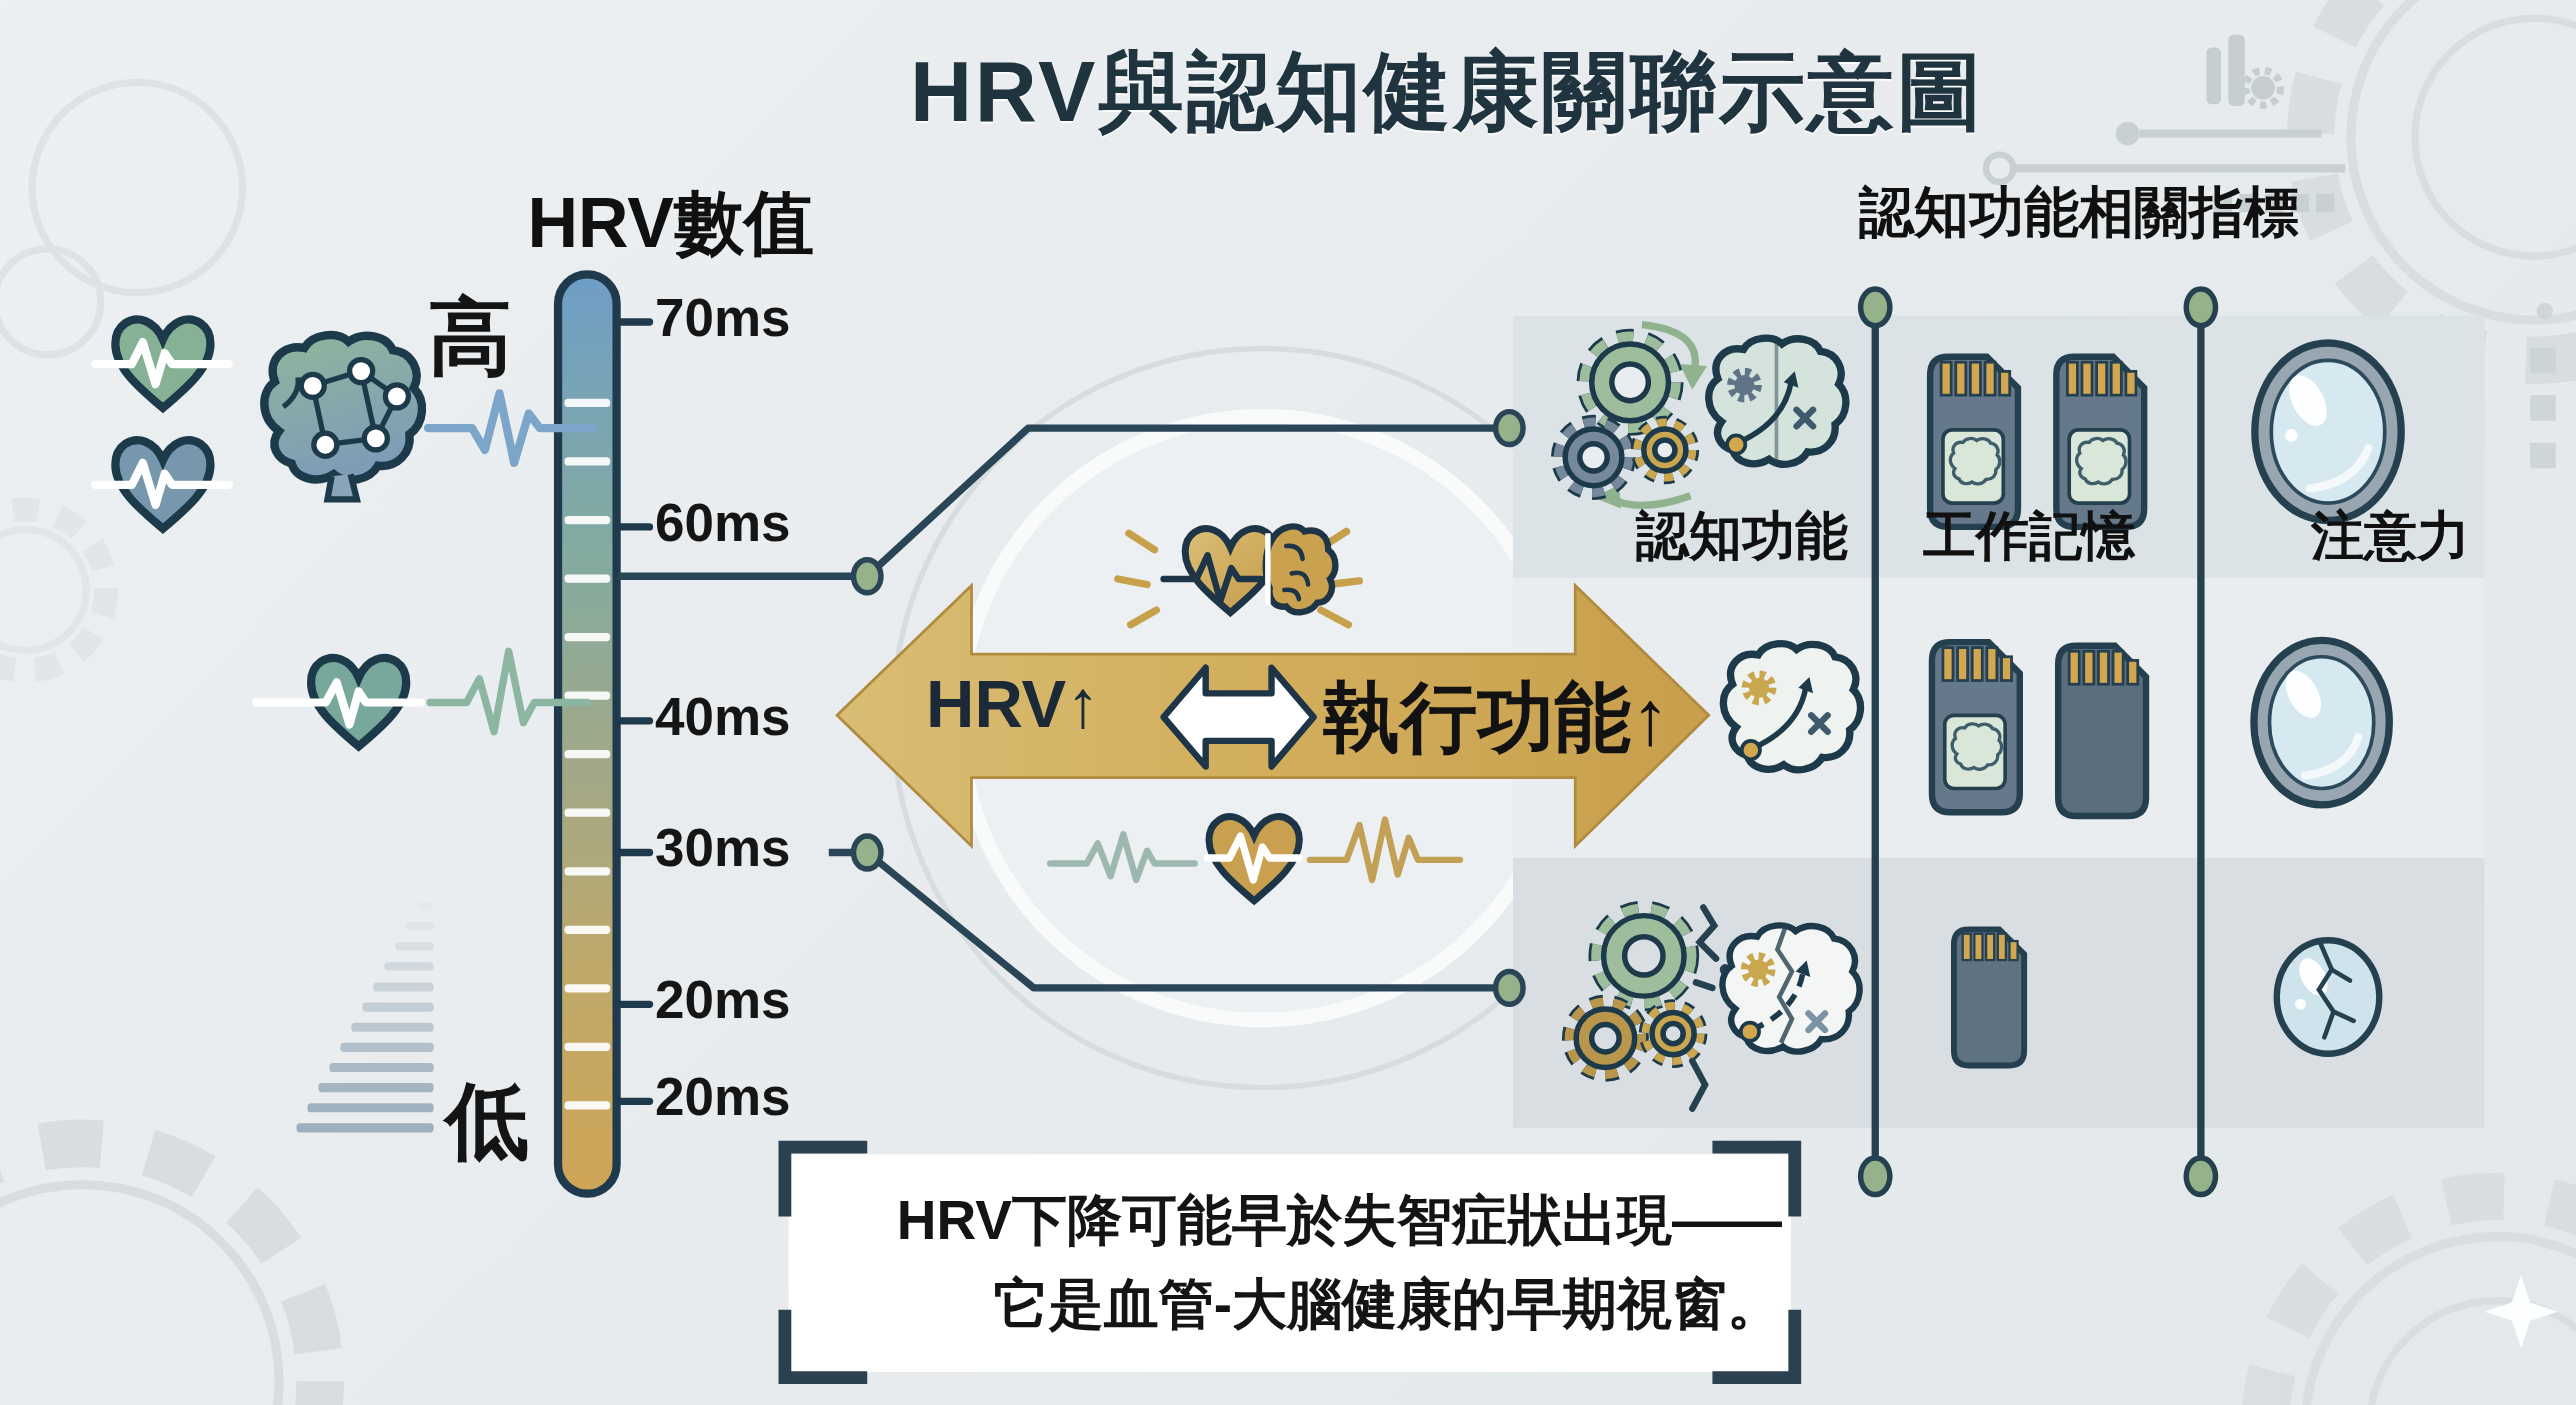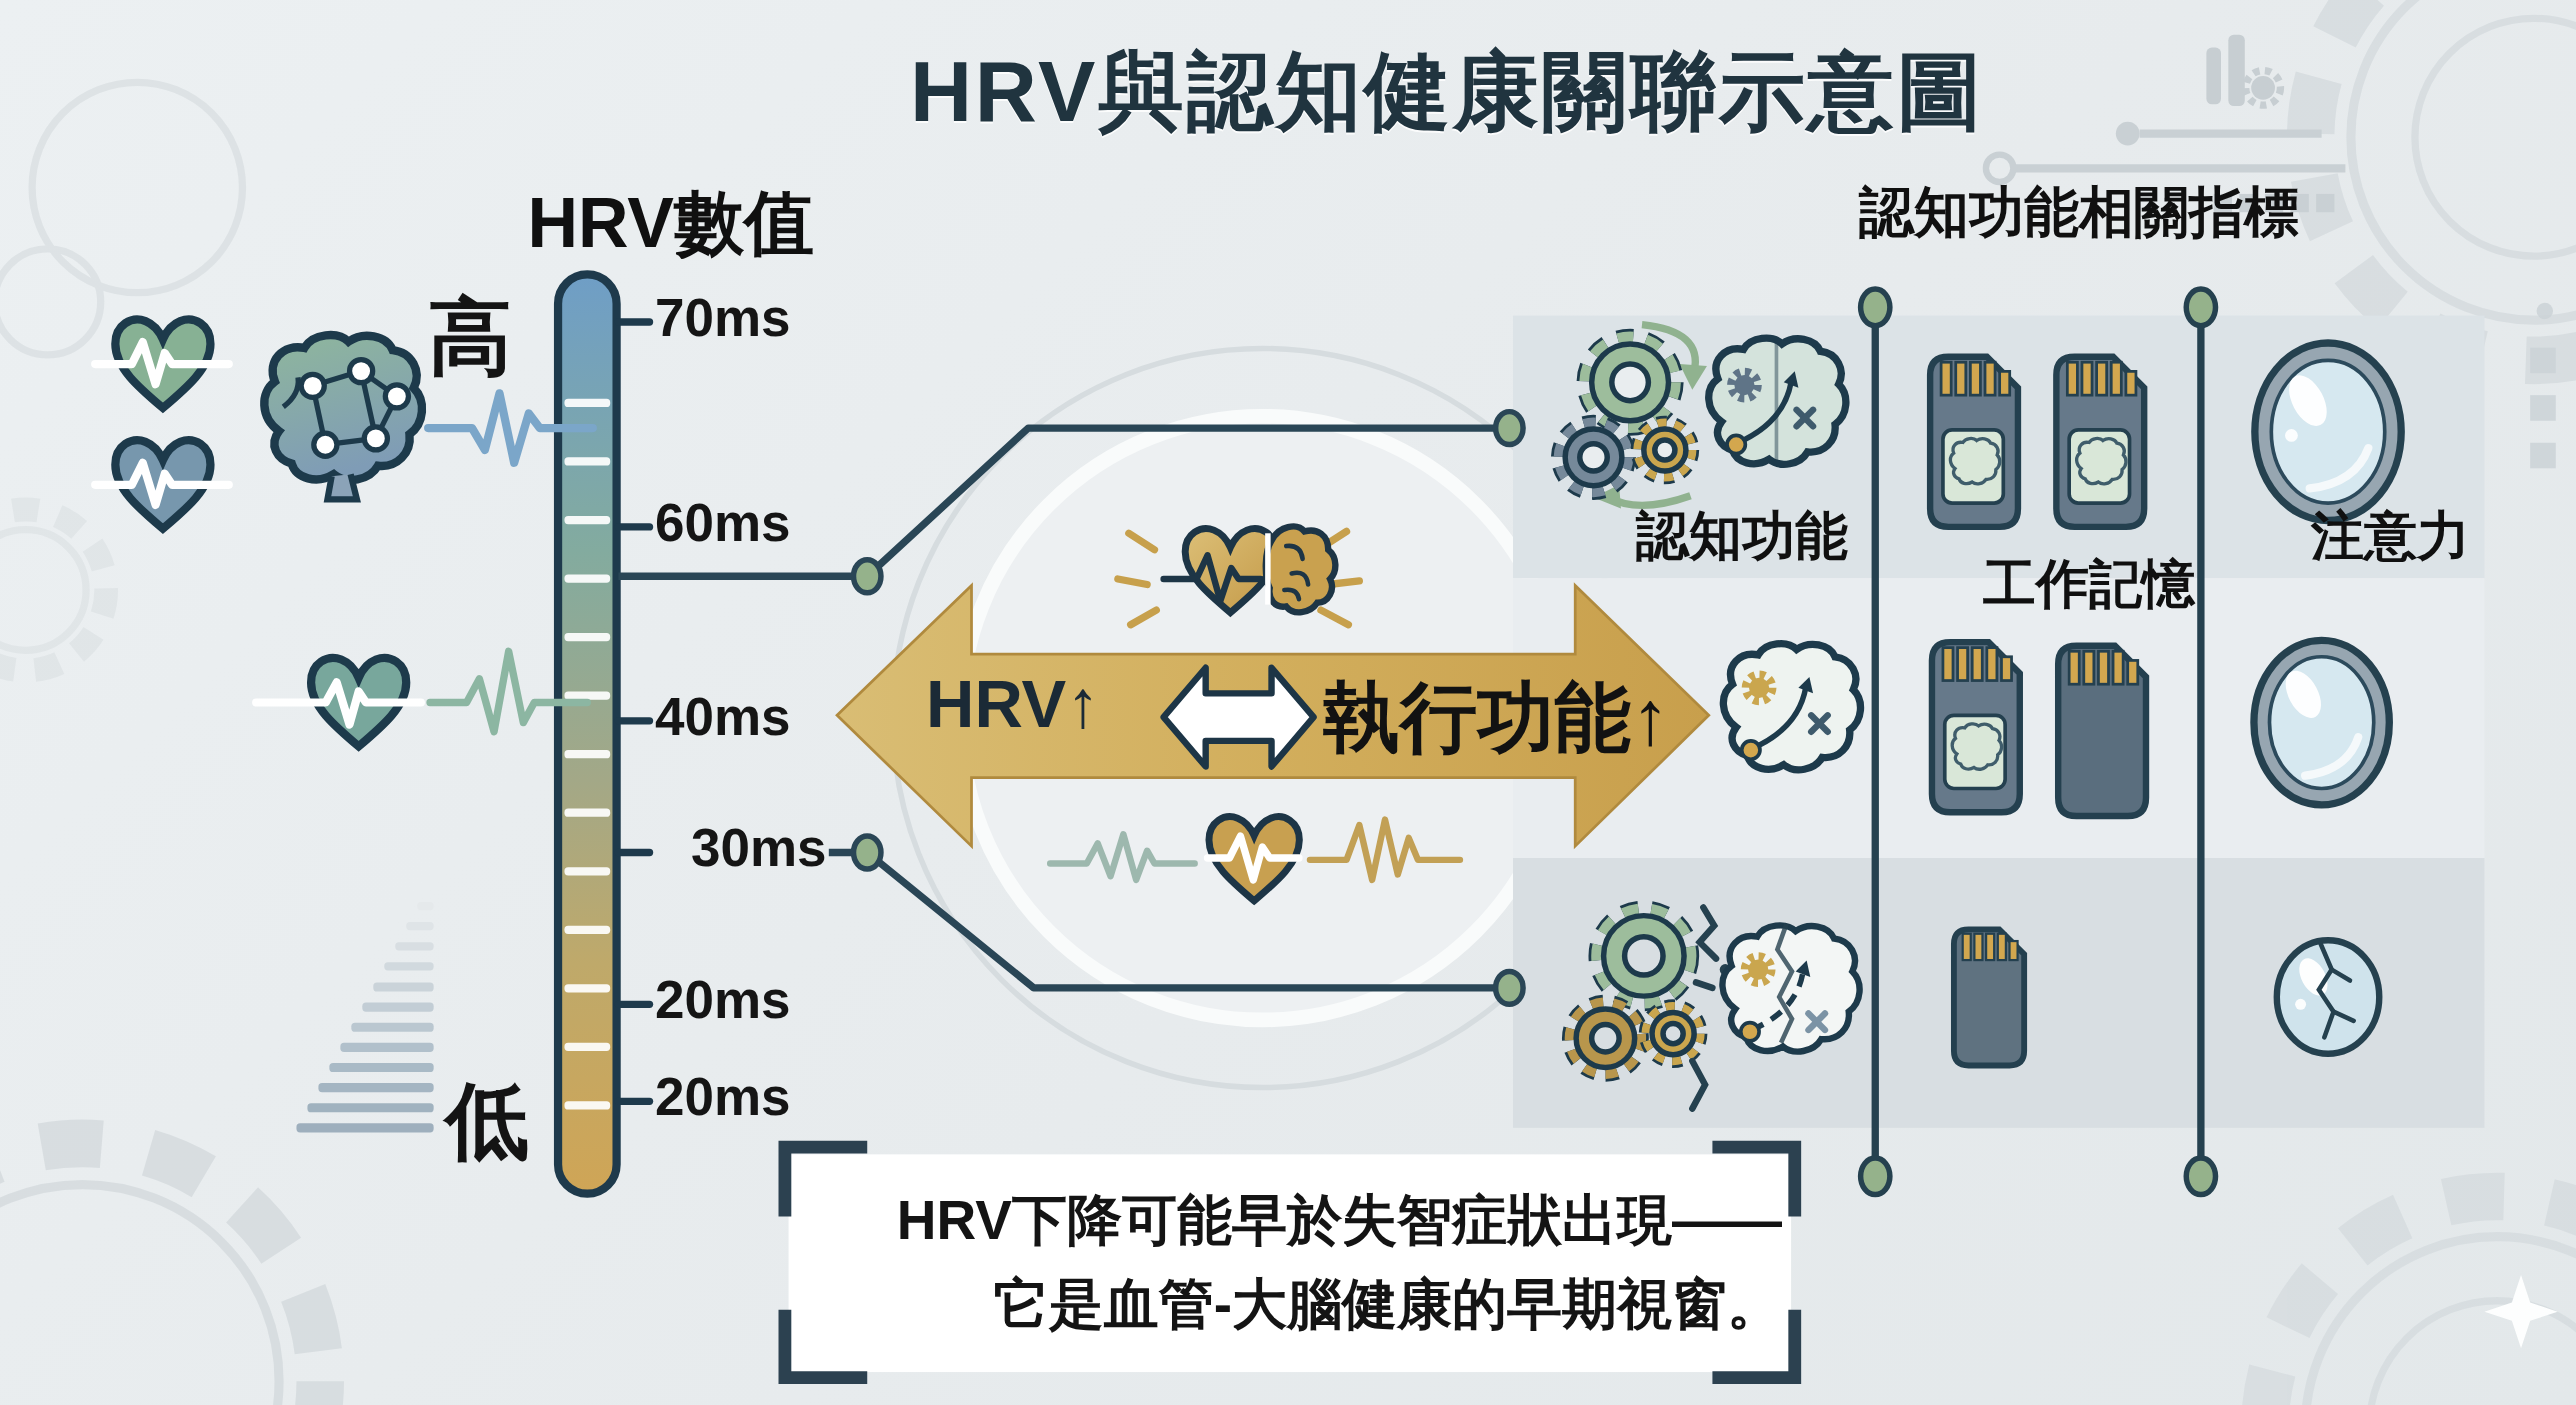--- a/index.html
+++ b/index.html
@@ -436,29 +436,29 @@
 </svg>
 
 <div id="title" class="txt center">HRV與認知健康關聯示意圖</div>
 <div id="hrv-axis-title" class="txt center">HRV數值</div>
 <div id="high-label" class="txt">高</div>
 <div id="low-label" class="txt">低</div>
 
 <div class="txt tick-label" style="top:291px;">70ms</div>
 <div class="txt tick-label" style="top:496px;">60ms</div>
 <div class="txt tick-label" style="top:690px;">40ms</div>
-<div class="txt tick-label" style="top:821px;margin-left:36px;">30ms</div>
+<div class="txt tick-label" style="top:821px;">30ms</div>
 <div class="txt tick-label" style="top:973px;">20ms</div>
 <div class="txt tick-label" style="top:1070px;">20ms</div>
 
 <div id="arrow-left-text" class="txt">HRV↑</div>
 <div id="arrow-right-text" class="txt">執行功能↑</div>
 
 <div id="panel-header" class="txt center">認知功能相關指標</div>
 <div class="txt col-label center" style="left:1555px;width:293px;">認知功能</div>
-<div class="txt col-label center" style="left:1902px;width:293px;margin-top:48px;">工作記憶</div>
+<div class="txt col-label center" style="left:1842px;width:293px;">工作記憶</div>
 <div class="txt col-label center" style="left:2232px;width:238px;">注意力</div>
 
 <div id="footnote-line1" class="txt center">HRV下降可能早於失智症狀出現——</div>
 <div id="footnote-line2" class="txt center">它是血管-大腦健康的早期視窗。</div>
 
 </div>
 
 
 </body></html>

